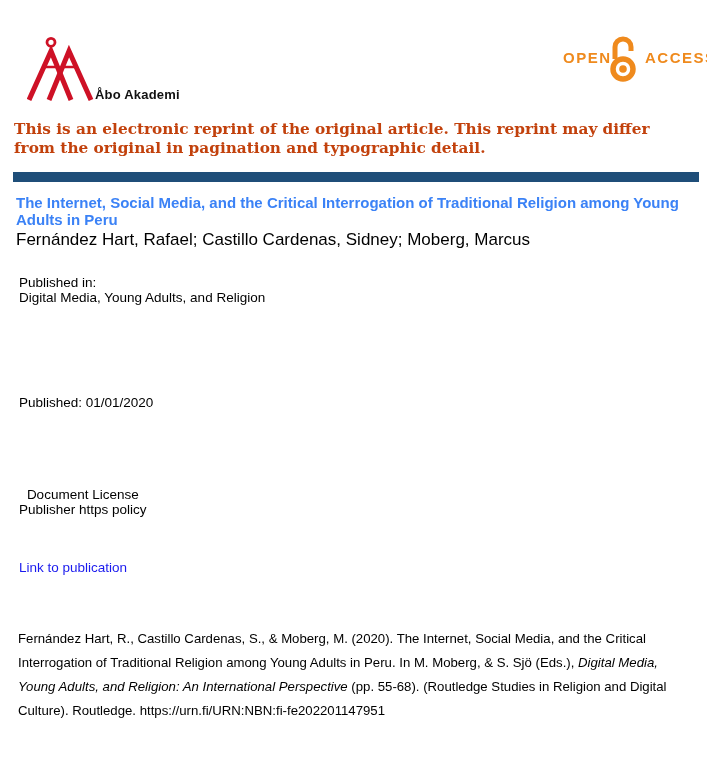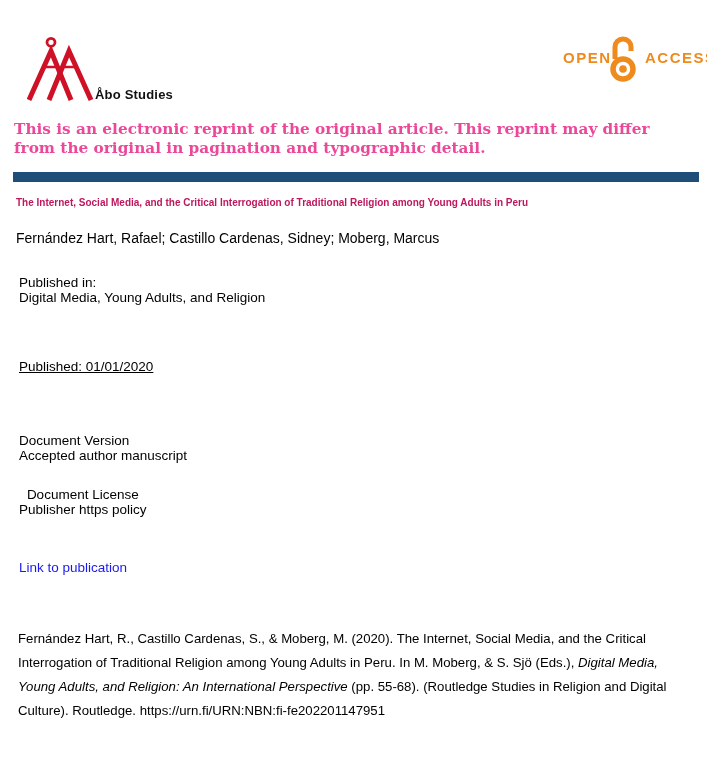--- a/index.html
+++ b/index.html
@@ -29,47 +29,47 @@
   }
   .oa-open { left: 563px; }
   .oa-access { left: 645px; }
   .oa-icon-svg { position: absolute; left: 605px; top: 34px; }
 
   
   .notice {
     position: absolute; left: 14px; top: 120px; width: 678px;
     font-family: "DejaVu Serif", serif;
     font-weight: bold; font-size: 15.3px; line-height: 19px;
-    color: #ec4899;
+    color: #c2410c;
   }
 
   
   .divider {
     position: absolute; left: 13px; top: 172px;
     width: 686px; height: 10px;
     background: #1F4E79;
   }
 
   
   .title {
     position: absolute; left: 16px; top: 195px; width: 672px;
-    font-size: 10px; font-weight: bold; color: #be185d;
+    font-size: 15px; font-weight: bold; color: #3b82f6;
     line-height: 16.5px;
   }
   .authors {
     position: absolute; left: 16px; top: 230px; width: 672px;
-    font-size: 14px; color: #000000;
+    font-size: 17px; color: #000000;
   }
 
   
   .meta { position: absolute; left: 19px; font-size: 13.5px; color: #000000; line-height: 14.5px; }
   .meta .lbl { display: block; }
   .meta .val { display: block; }
   .f-published-in { top: 276px; }
-  .f-published { top: 360px; text-decoration: underline; }
+  .f-published { top: 396px; }
   .f-version { top: 434px; }
   .f-license { top: 488px; text-align: center; }
 
   .pub-link {
     position: absolute; left: 19px; top: 540px;
     font-size: 13.5px; color: #1A1AEE; text-decoration: none;
     cursor: pointer;
     margin-top: 20px;
   }
 
@@ -93,21 +93,21 @@
 
     <circle cx="24" cy="6.3" r="4" fill="none" stroke="#CE1126" stroke-width="2.8"></circle>
 
     <path d="M2 64 L24 15 L44 64" fill="none" stroke="#CE1126" stroke-width="5" stroke-miterlimit="12"></path>
 
     <path d="M22 64 L42 15 L64 64" fill="none" stroke="#CE1126" stroke-width="5" stroke-miterlimit="12"></path>
 
     <path d="M15.5 31 H32" stroke="#CE1126" stroke-width="2.5"></path>
     <path d="M34.5 31 H51" stroke="#CE1126" stroke-width="2.5"></path>
   </svg>
-  <div class="uni-name">Åbo Studies</div>
+  <div class="uni-name">Åbo Akademi</div>
 
   <span class="oa-word oa-open">OPEN</span>
   <svg class="oa-icon-svg" width="36" height="48" viewBox="0 0 36 48" aria-hidden="true">
 
     <path d="M10 25 V13 A8 8 0 0 1 26 13 V17" fill="none" stroke="#EF8A1D" stroke-width="5"></path>
 
     <circle cx="18" cy="35" r="10" fill="none" stroke="#EF8A1D" stroke-width="5.5"></circle>
 
     <circle cx="18" cy="35" r="3.8" fill="#EF8A1D"></circle>
   </svg>
@@ -122,24 +122,20 @@
 
   <div class="meta f-published-in">
     <span class="lbl">Published in:</span>
     <span class="val">Digital Media, Young Adults, and Religion</span>
   </div>
 
   <div class="meta f-published">
     <span class="val">Published: 01/01/2020</span>
   </div>
 
-  <div class="meta f-version">
-    <span class="lbl">Document Version</span>
-    <span class="val">Accepted author manuscript</span>
-  </div>
 
   <div class="meta f-license">
     <span class="lbl">Document License</span>
     <span class="val">Publisher https policy</span>
   </div>
 
   <a class="pub-link" href="#">Link to publication</a>
 
   <p class="cite-body"><span>Fernández Hart, R., Castillo Cardenas, S., &amp; Moberg, M. (2020). The Internet, Social Media, and the Critical Interrogation of Traditional Religion among Young Adults in Peru. In M. Moberg, &amp; S. Sjö (Eds.), </span><i>Digital Media, Young Adults, and Religion: An International Perspective</i><span> (pp. 55-68). (Routledge Studies in Religion and Digital Culture). Routledge. https://urn.fi/URN:NBN:fi-fe202201147951</span></p>
 

